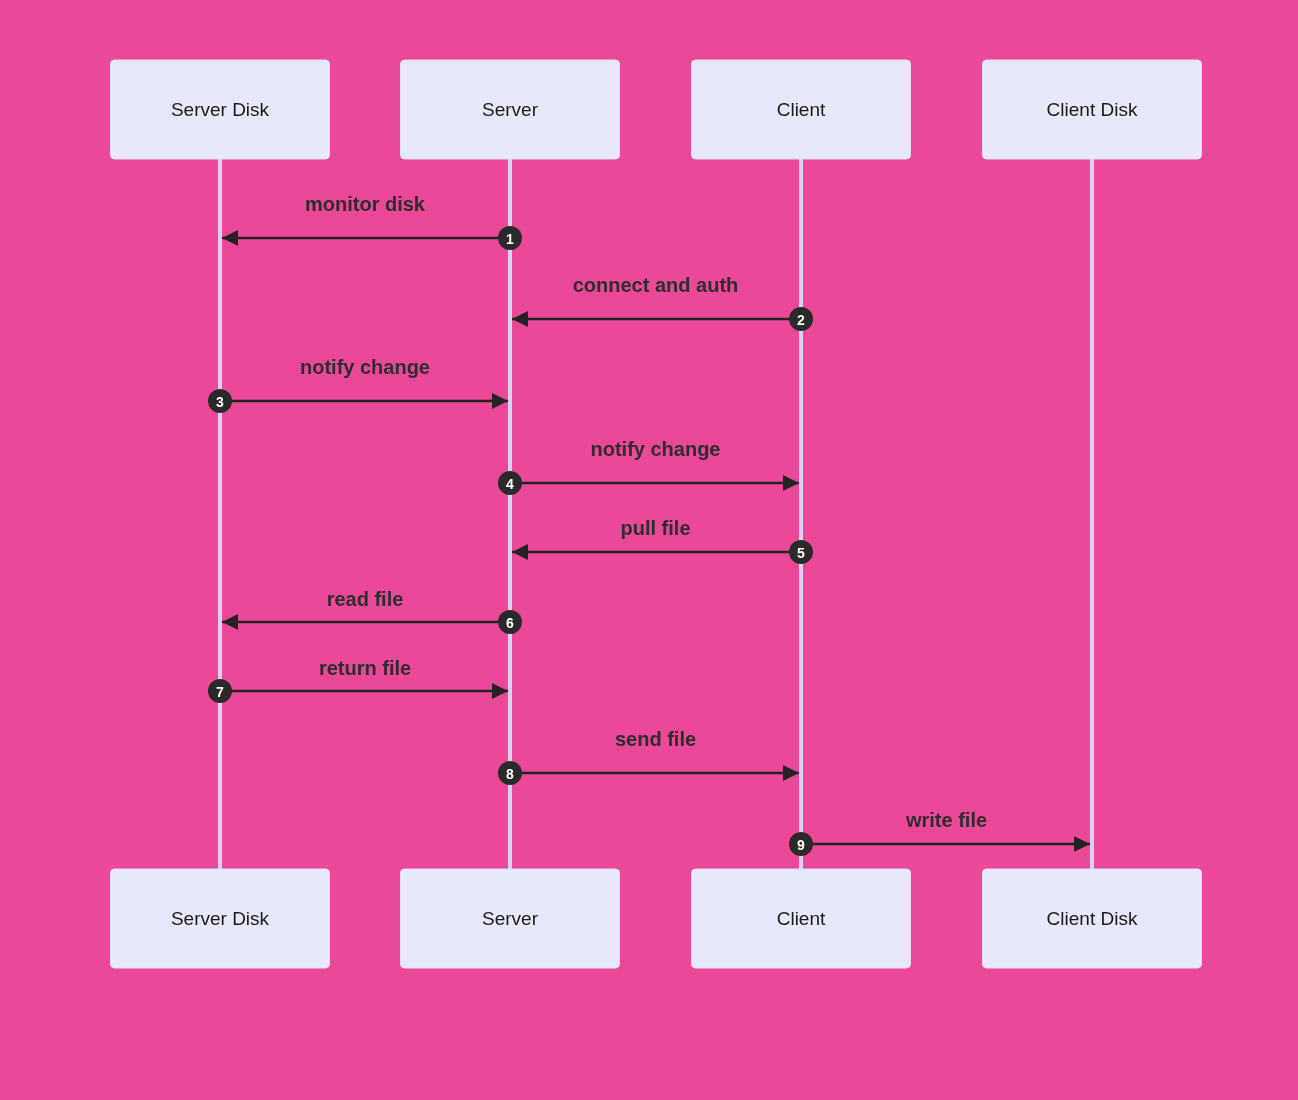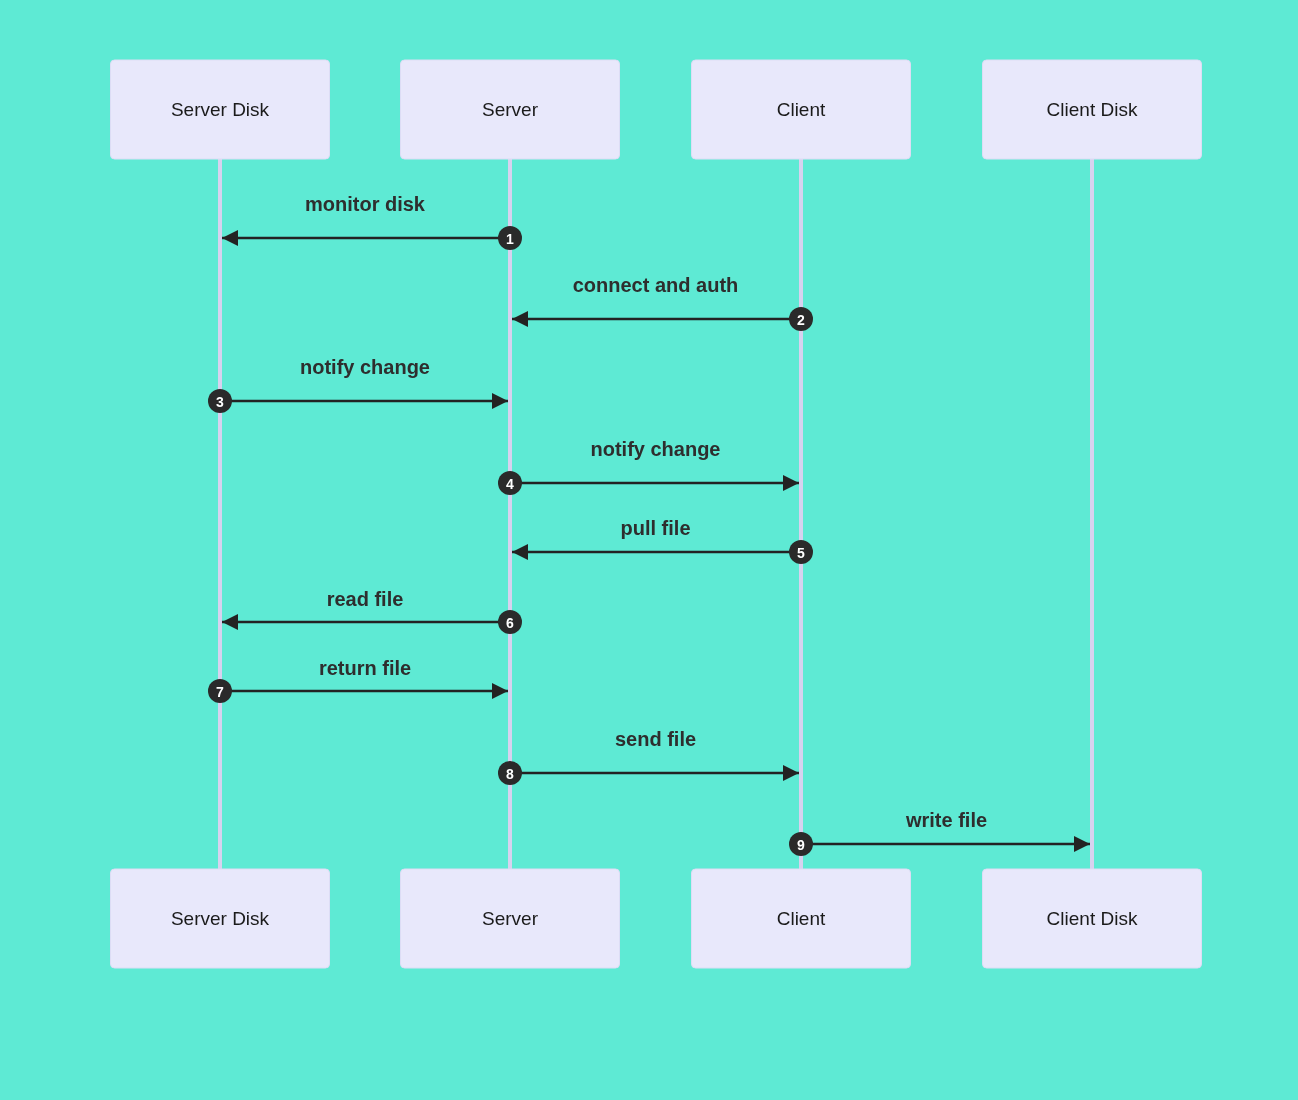--- a/index.html
+++ b/index.html
@@ -11,21 +11,21 @@
   body {
     width: 1298px;
     height: 1100px;
     font-family: "Liberation Sans", sans-serif;
     overflow: hidden;
   }
   #diagram-root {
     position: relative;
     width: 1298px;
     height: 1100px;
-    background: #5eead4;
+    background: #ec4899;
   }
   #diagram-svg {
     position: absolute;
     left: 0;
     top: 0;
     width: 1298px;
     height: 1100px;
     display: block;
   }
   .actor-box-rect {

